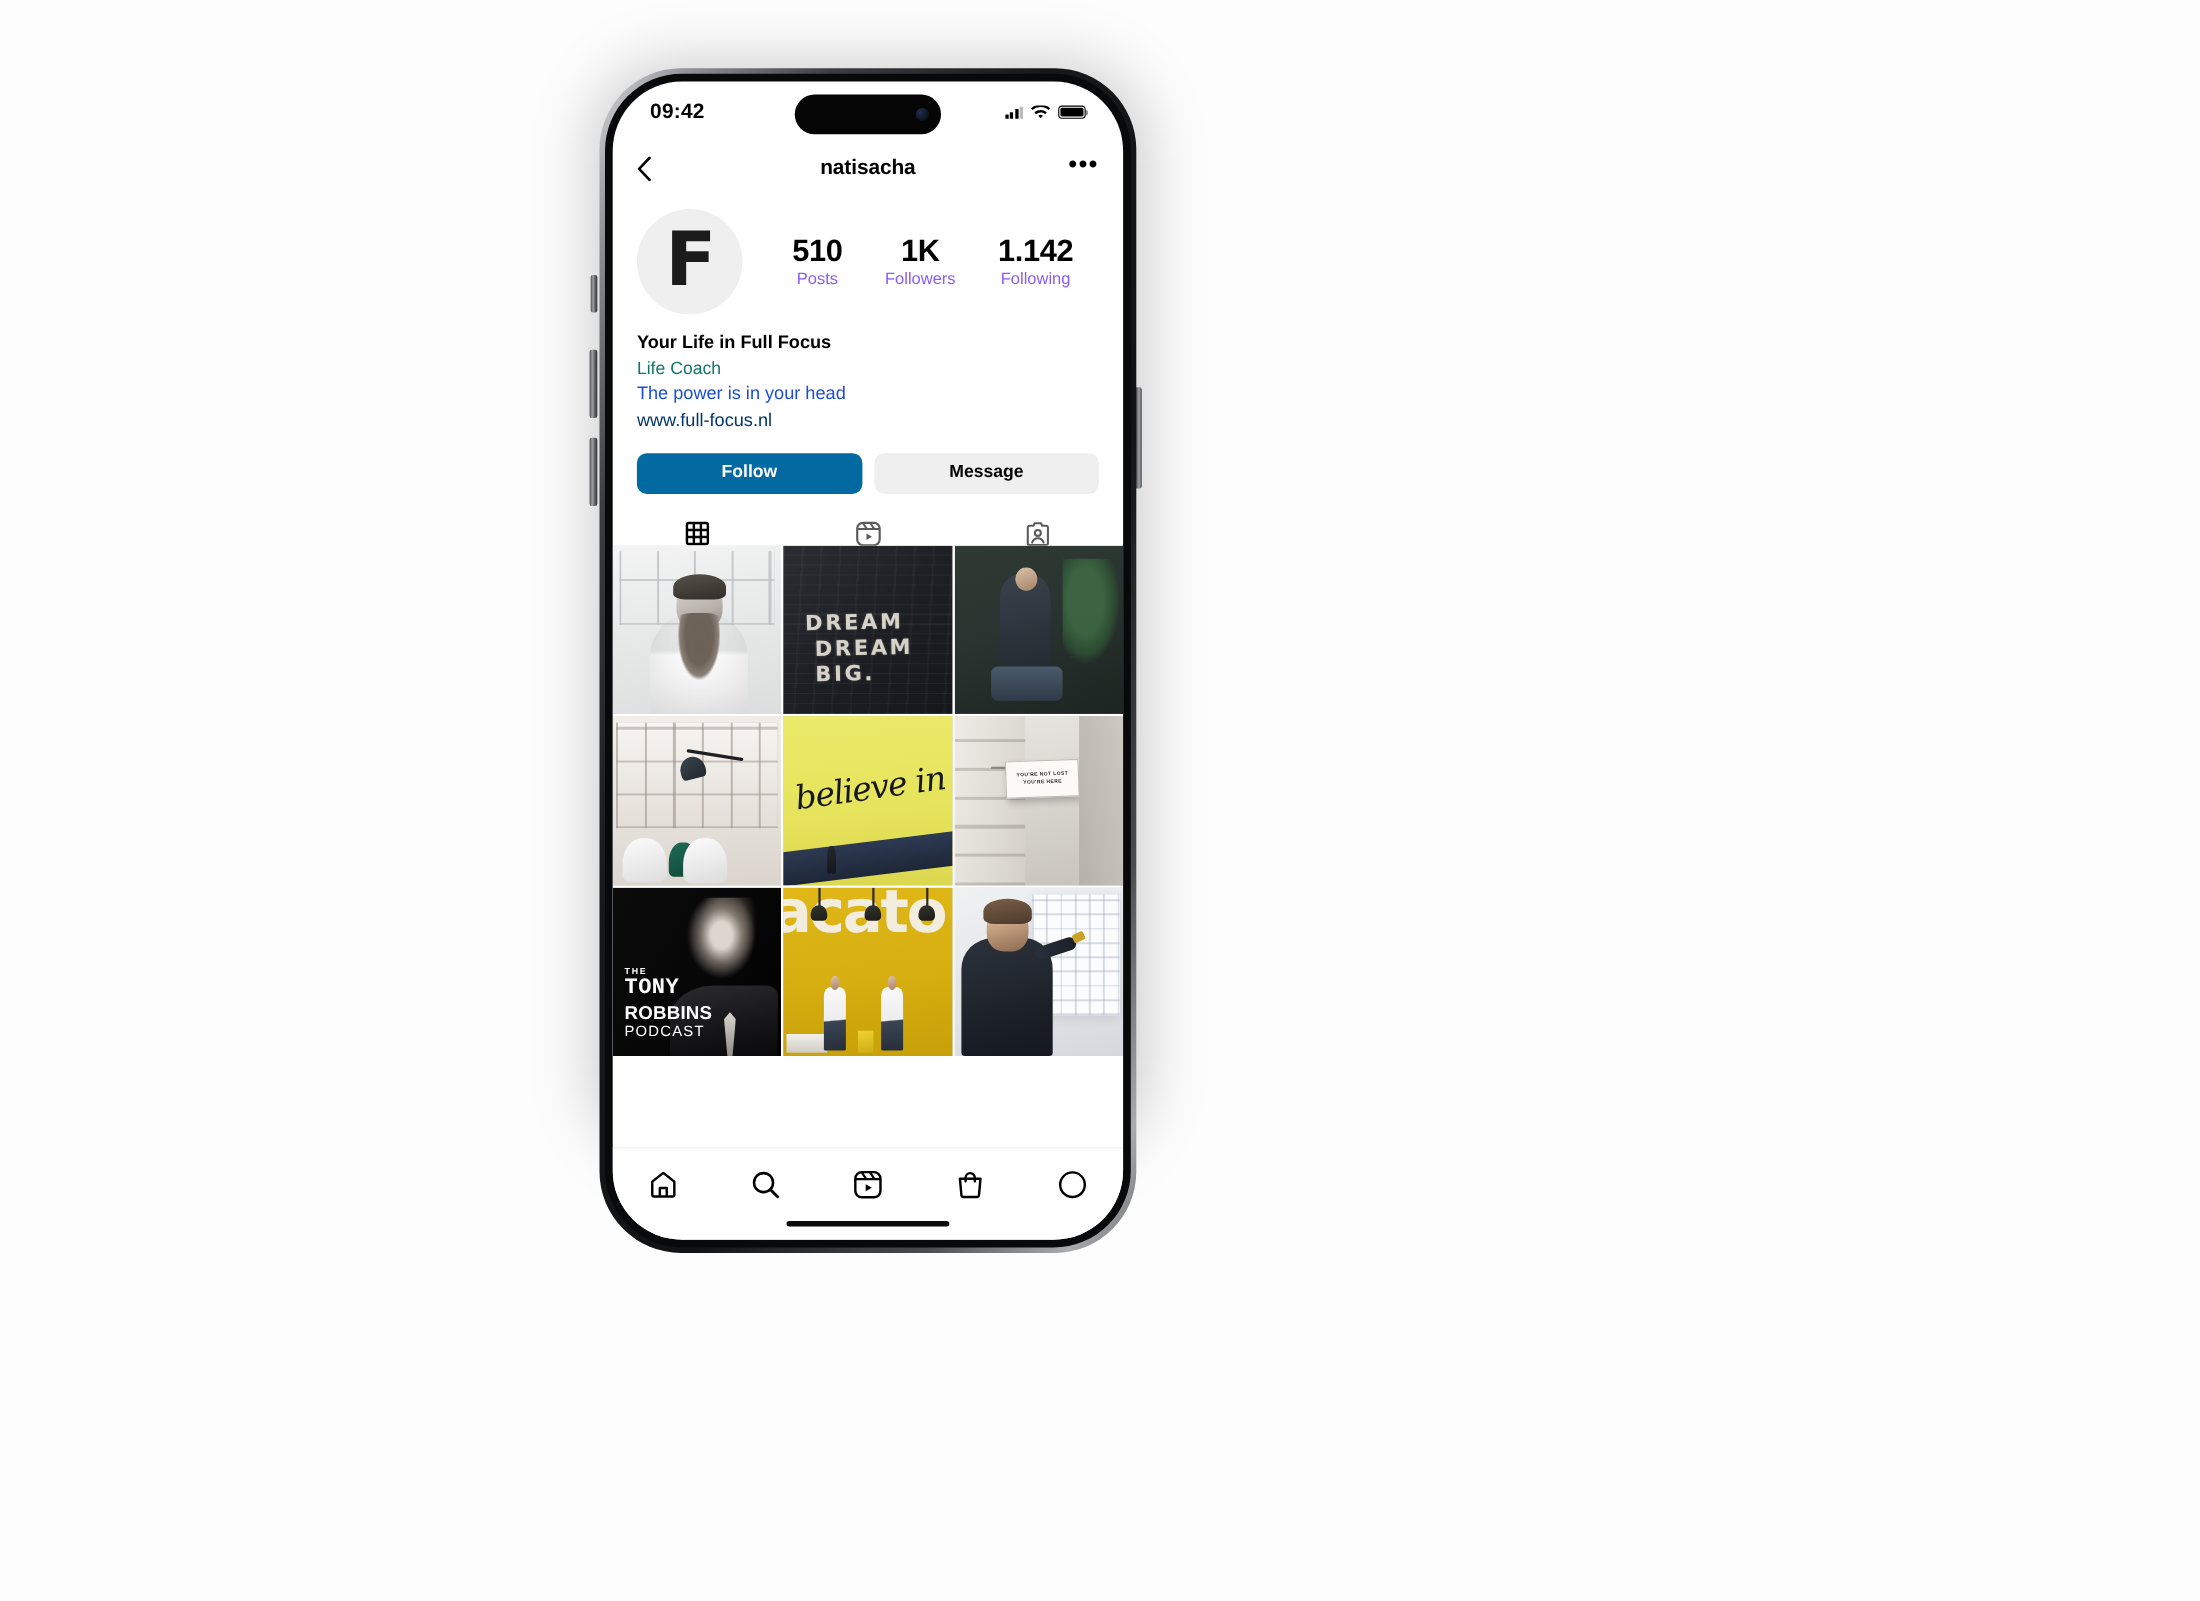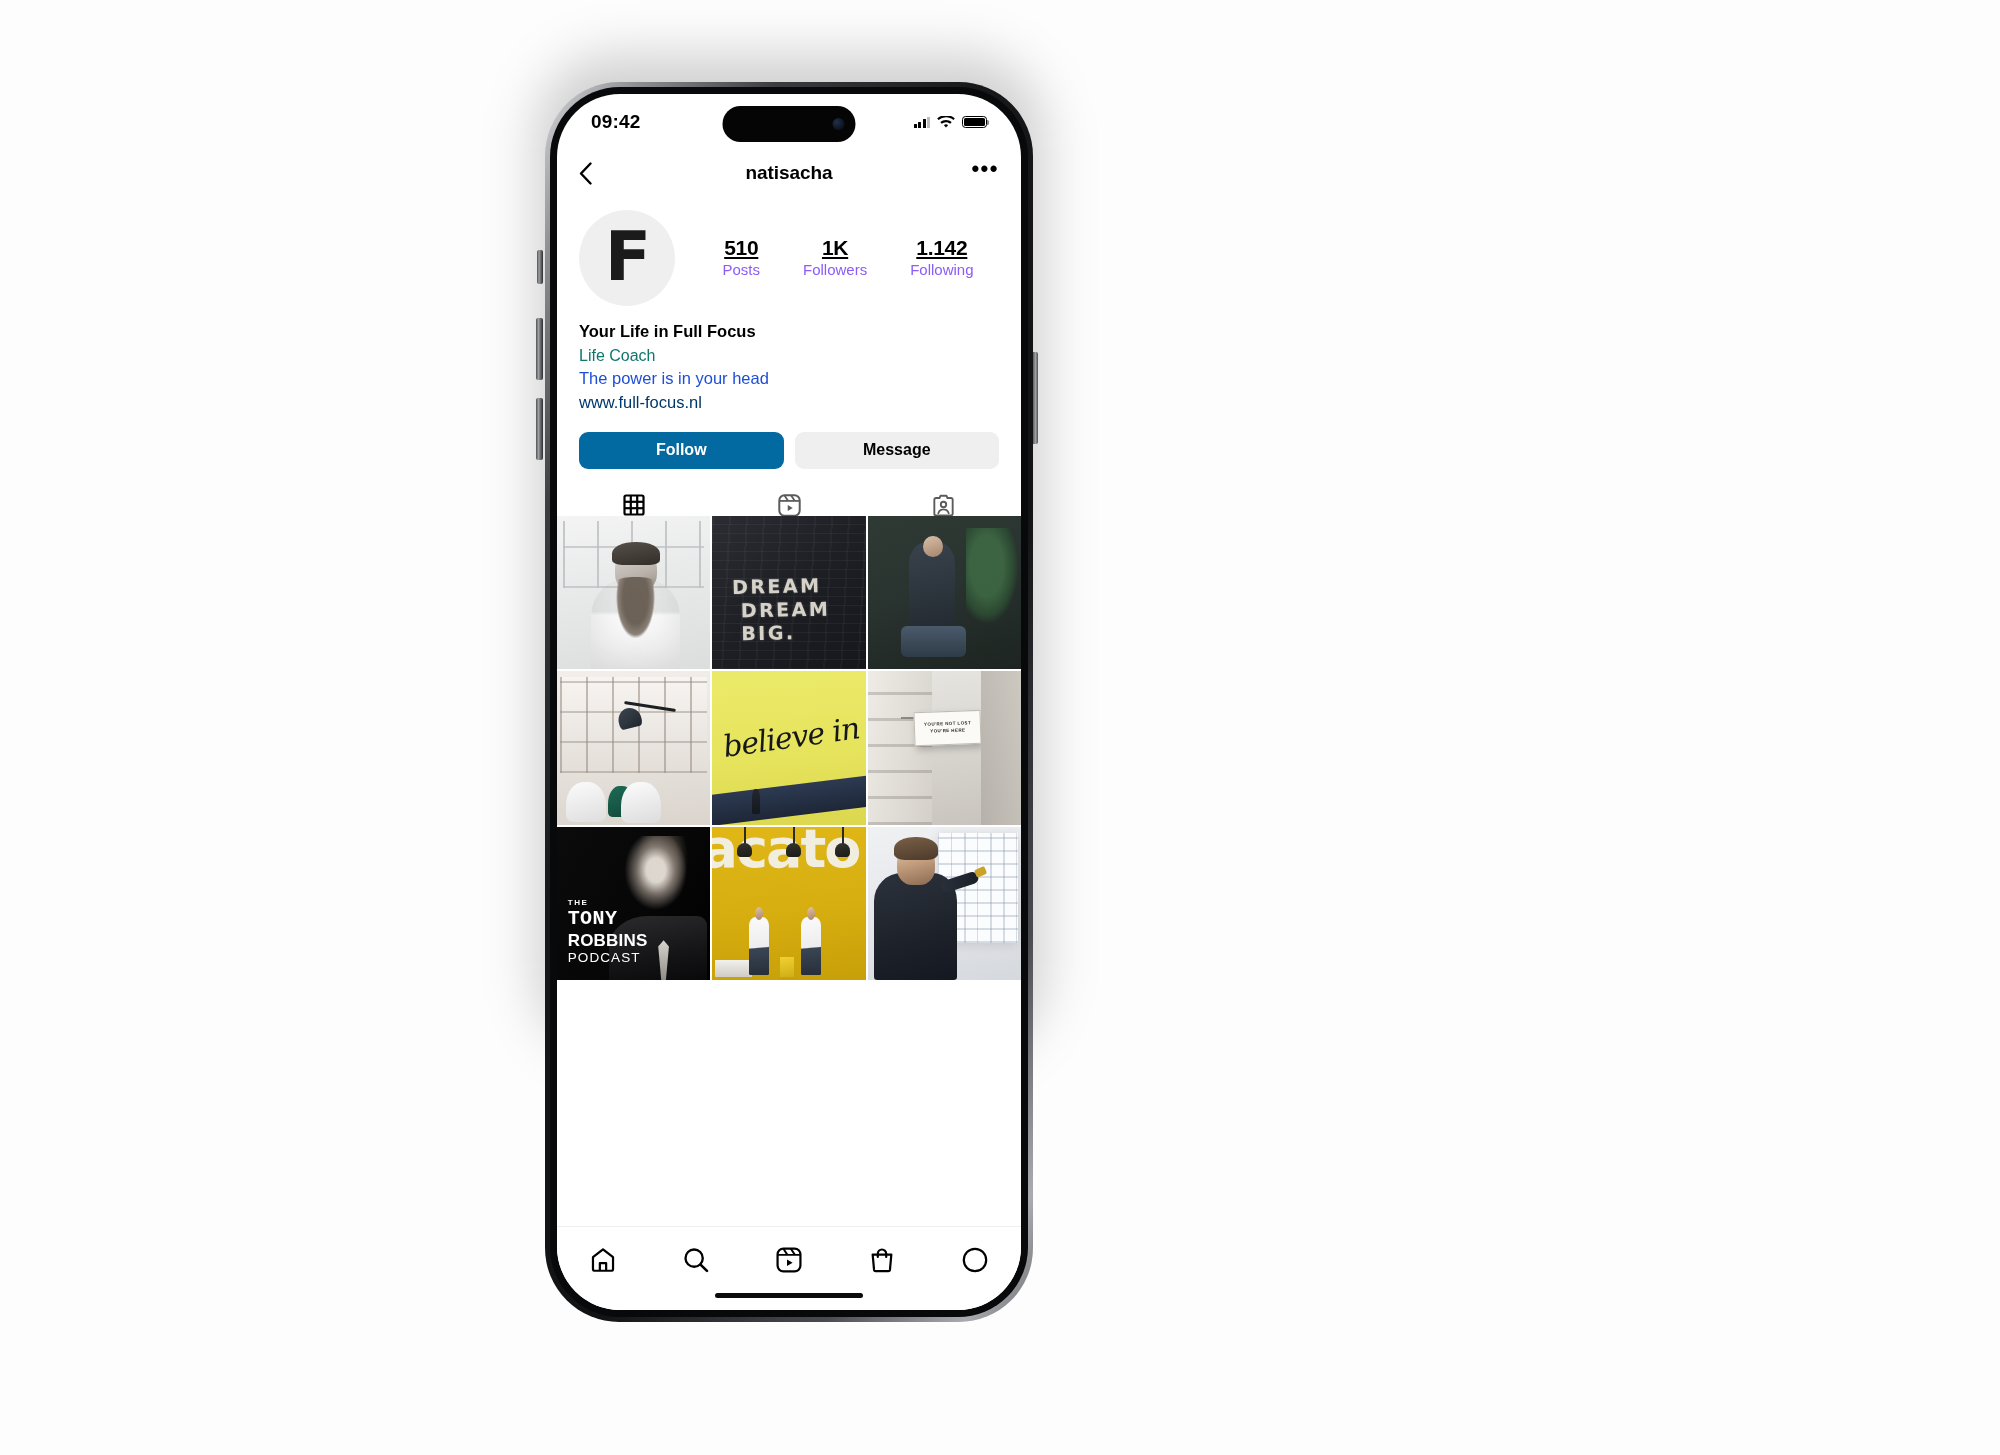--- a/index.html
+++ b/index.html
@@ -20,25 +20,24 @@
     position: absolute;
     left: 536px; top: 55px;
     width: 508px; height: 1000px;
     border-radius: 78px;
     background: rgba(0,0,0,0.18);
     filter: blur(26px);
   }
   .phone {
     position: absolute;
     left: 545px; top: 62px;
-    width: 488px; height: 1240px;
+    width: 488px; height: 1077px;
     border-radius: 74px;
     background: linear-gradient(118deg,#d6d7d9 0%,#8e9094 8%,#3b3d40 20%,#17181a 38%,#111214 62%,#4a4c50 82%,#a9abae 94%,#6f7175 100%);
     padding: 5px;
-    margin-top: 20px;
   }
   .phone-inner-ring {
     width: 100%; height: 100%;
     border-radius: 70px;
     background: #08090a;
     padding: 7px;
   }
   .screen {
     position: relative;
     width: 100%; height: 100%;
@@ -144,21 +143,21 @@
     letter-spacing: -2px;
     filter: blur(0.7px);
     transform: translateY(-1px);
   }
   .stats {
     flex: 1;
     display: flex; justify-content: space-around;
     padding-left: 26px; padding-right: 4px;
   }
   .stat { text-align: center; cursor: pointer; }
-  .stat-num { font-size: 21px; font-weight: bold; color:#000; line-height: 1.15; letter-spacing:-0.3px;text-decoration:underline;}
+  .stat-num { font-size: 28px; font-weight: bold; color:#000; line-height: 1.15; letter-spacing:-0.3px;}
   .stat-lbl { font-size: 15px; color:#8b5cf6; line-height: 1.35; }
 
   
   .bio { padding: 14px 22px 0 22px; }
   .bio-name { font-size: 16.5px; font-weight: bold; color:#000; line-height:1.45;}
   .bio-cat  { font-size: 16px; color:#0f766e; line-height:1.45;}
   .bio-text { font-size: 16.5px; color:#1d4ed8; line-height:1.45;}
   .bio-link { font-size: 16.5px; color:#00376b; line-height:1.45; cursor:pointer;}
 
   

